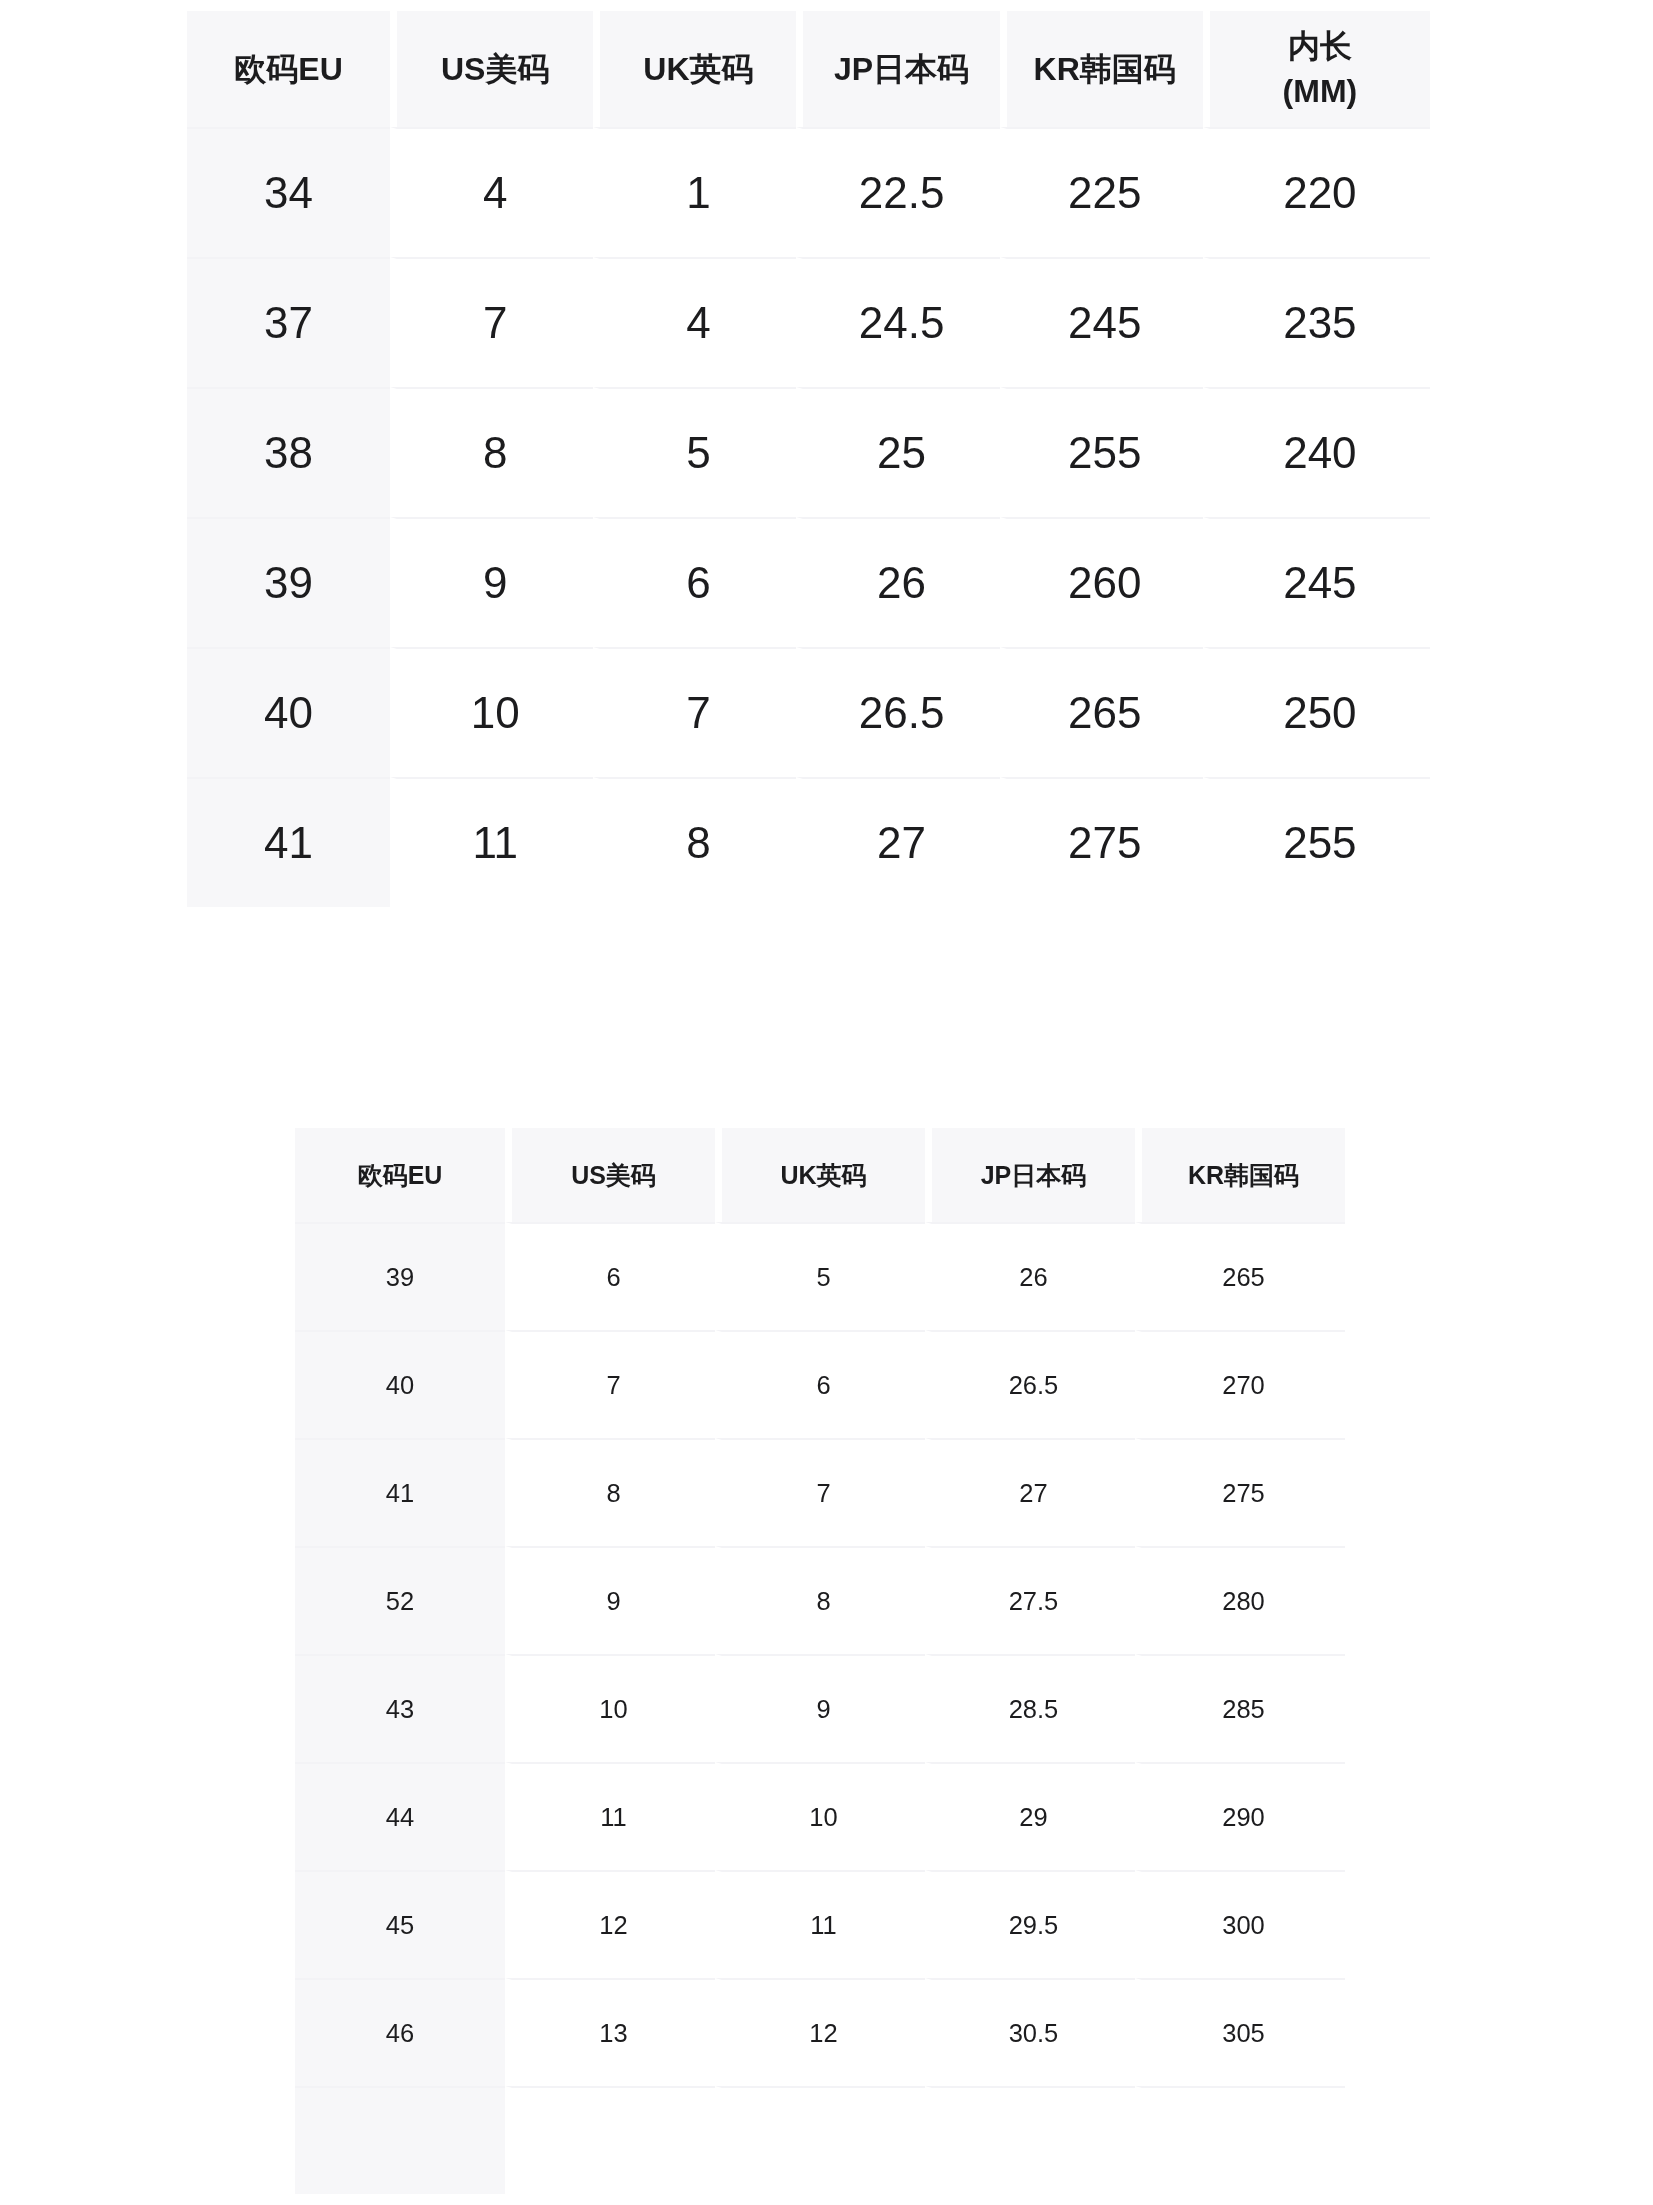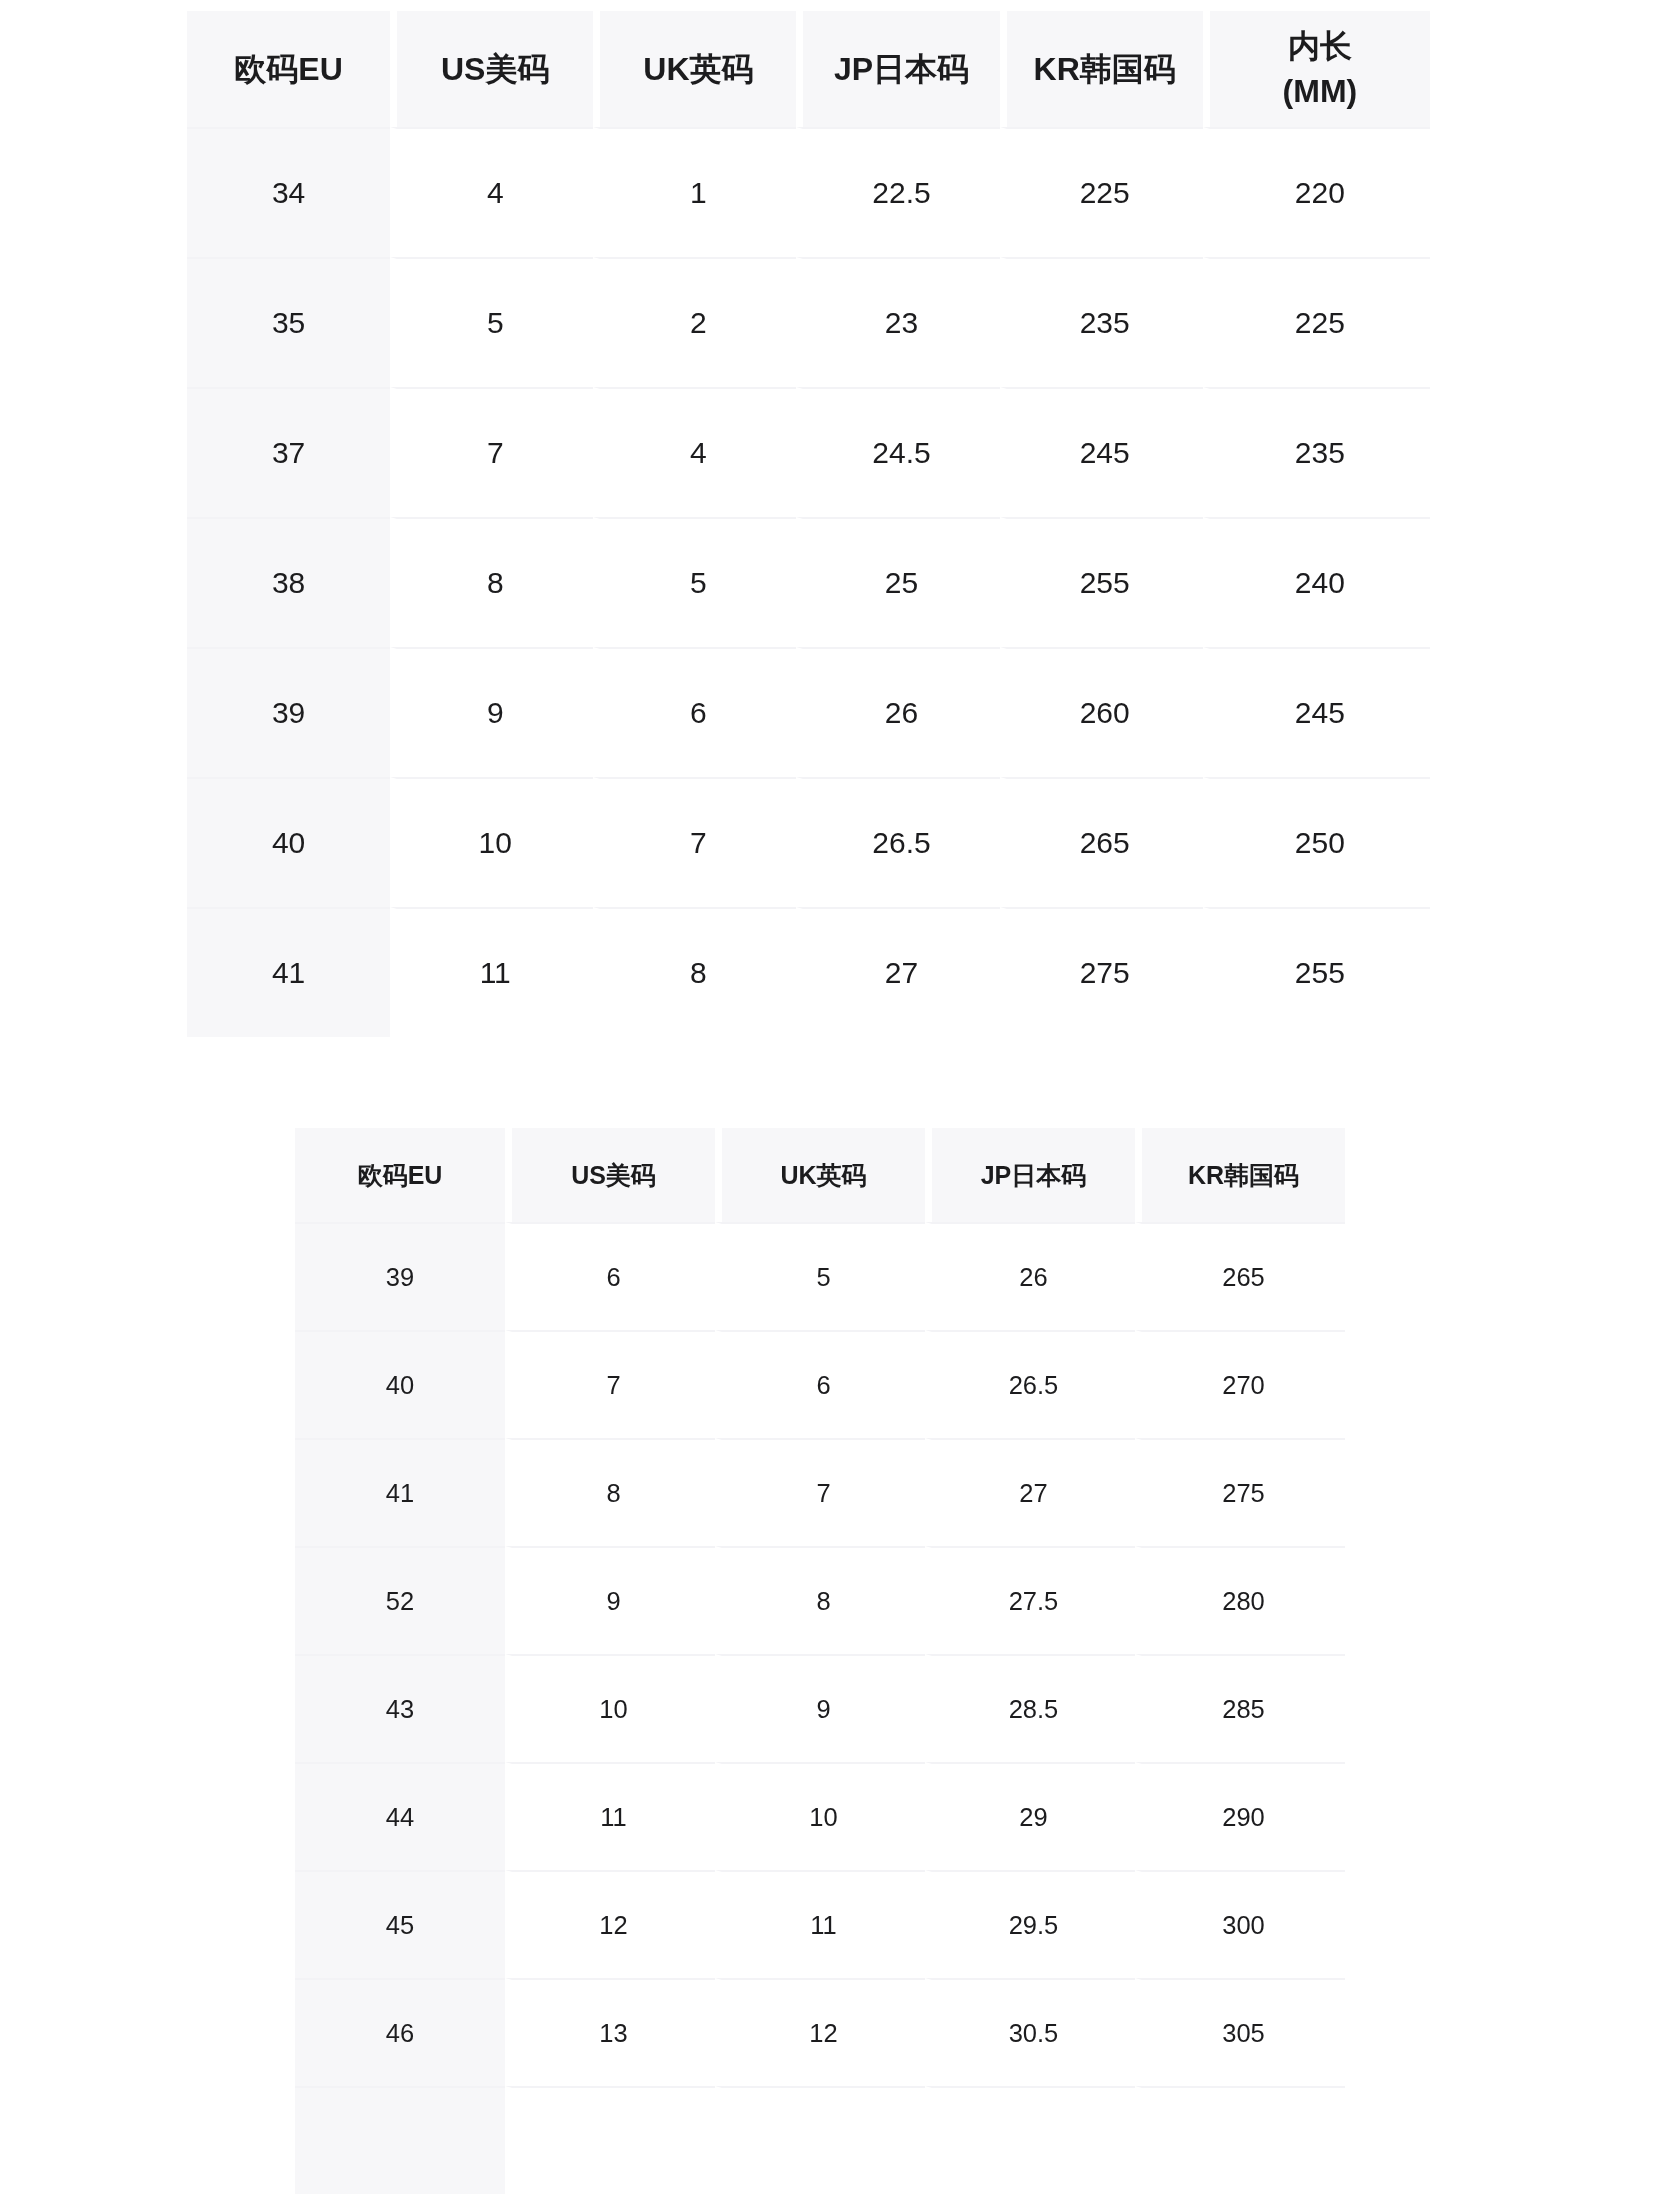--- a/index.html
+++ b/index.html
@@ -40,21 +40,21 @@
   }
   .size-table td { background: #ffffff; border-top: 2.4px solid #f3f3f6; }
   .size-table td:first-child { background: #f7f7f9; }
   .size-table th + th, .size-table td + td { border-left: 7.2px solid #ffffff; }
 
   
   .t1 { width: 1243px; }
   .t1 col { width: 203px; }
   .t1 col.c-last { width: 227px; }
   .t1 th { height: 116px; font-size: 32px; }
-  .t1 td { height: 130px; font-size: 30px; }
+  .t1 td { height: 130px; font-size: 44px; }
 
   
   .t2 { width: 1048px; }
   .t2 col { width: 210px; }
   .t2 th { height: 94px; font-size: 25px; }
   .t2 td { height: 108px; font-size: 25.5px; }
 </style>
 </head>
 <body>
 
@@ -82,28 +82,20 @@
     <tbody>
         <tr>
           <td>34</td>
           <td>4</td>
           <td>1</td>
           <td>22.5</td>
           <td>225</td>
           <td>220</td>
         </tr>
         <tr>
-          <td>35</td>
-          <td>5</td>
-          <td>2</td>
-          <td>23</td>
-          <td>235</td>
-          <td>225</td>
-        </tr>
-        <tr>
           <td>37</td>
           <td>7</td>
           <td>4</td>
           <td>24.5</td>
           <td>245</td>
           <td>235</td>
         </tr>
         <tr>
           <td>38</td>
           <td>8</td>

